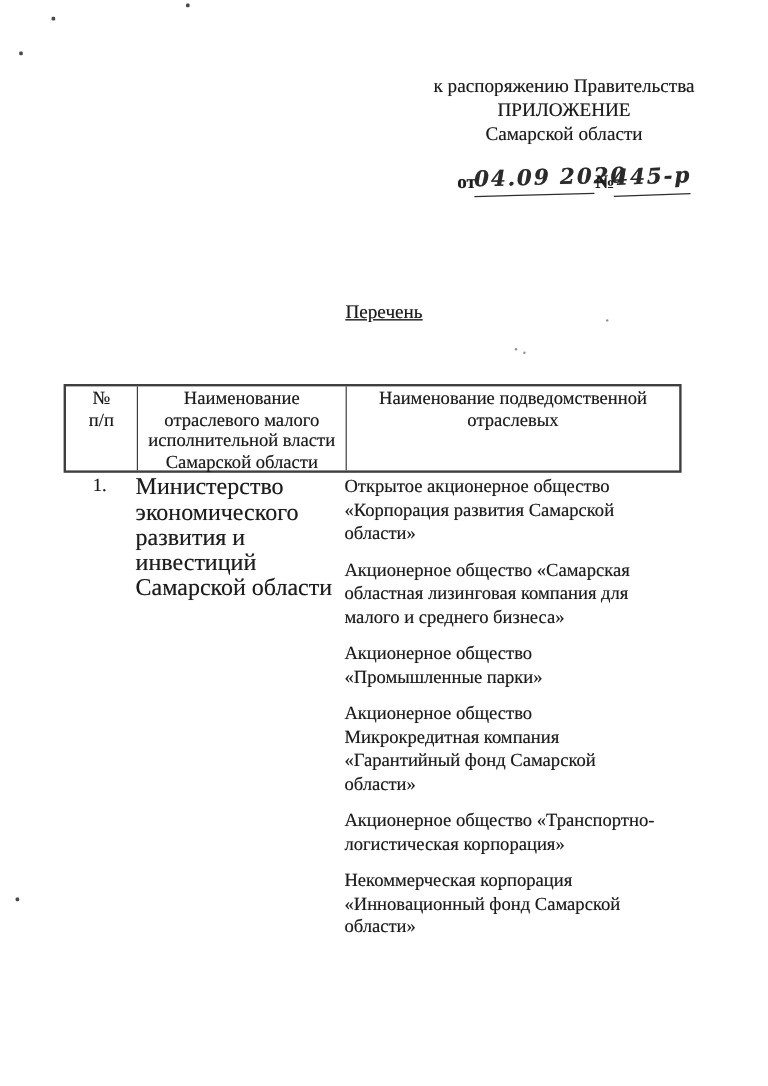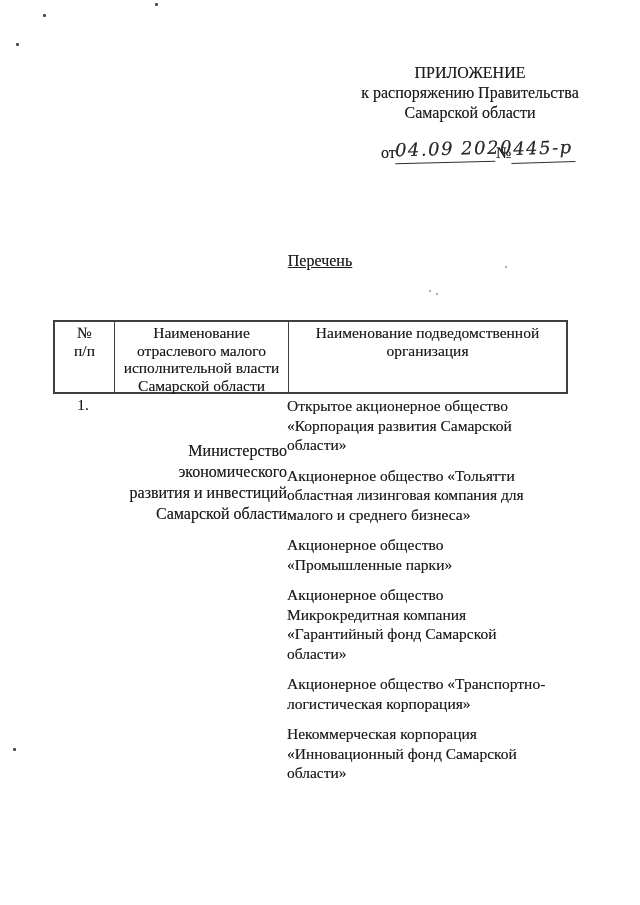--- a/index.html
+++ b/index.html
@@ -20,20 +20,21 @@
     top: 63px; left: 358px; width: 224px;
     text-align: center;
     font-size: 16px; line-height: 20px;
   }
 
   
   .dateline {
     position: absolute;
     top: 140px; left: 381px; width: 215px; height: 30px;
     font-size: 16px;
+    font-weight: bold;
   }
   .dateline .prefix { position: absolute; left: 0; top: 4px; }
   .dateline .numsign { position: absolute; left: 115px; top: 4px; }
   .uline {
     display: inline-block;
     border-bottom: 1.4px solid #2e2e2e;
     text-align: center;
     box-sizing: border-box;
   }
   .hand {
@@ -78,24 +79,23 @@
   
   .row-num {
     position: absolute;
     top: 396px; left: 53px; width: 60px;
     text-align: center;
     font-size: 15.5px;
   }
   .authority {
     position: absolute;
     top: 396px; left: 113px; width: 174px;
-    text-align: right;
-    font-size: 16px; line-height: 21px;
+    text-align: left;
+    font-size: 20px; line-height: 21px;
     white-space: pre-line;
-    margin-top: 44px;
   }
   .org-list {
     position: absolute;
     top: 396px; left: 287px; width: 281px;
   }
   .org-para {
     font-size: 15.5px; line-height: 19.5px;
     white-space: pre-line;
     margin-bottom: 11px;
   }
@@ -111,22 +111,22 @@
 
   <div class="speck" style="left:43px; top:14px;"></div>
   <div class="speck" style="left:155px; top:3px;"></div>
   <div class="speck" style="left:16px; top:43px;"></div>
   <div class="speck" style="left:13px; top:748px;"></div>
   <div class="speck light" style="left:505px; top:266px;"></div>
   <div class="speck light" style="left:429px; top:290px;"></div>
   <div class="speck light" style="left:436px; top:293px;"></div>
 
   <div class="appendix">
+    <div>к распоряжению Правительства</div>
     <div>ПРИЛОЖЕНИЕ</div>
-    <div>к распоряжению Правительства</div>
     <div>Самарской области</div>
   </div>
 
   <div class="dateline">
     <span class="prefix">от</span>
     <span class="uline hand hand-date">04.09 2020</span>
     <span class="numsign">№</span>
     <span class="uline hand hand-num">445-р</span>
   </div>
 
@@ -135,33 +135,33 @@
   </div>
 
   <div class="tbl-header">
     <div class="th-cell th-num">№
 п/п</div>
     <div class="th-cell th-auth">Наименование
 отраслевого малого
 исполнительной власти
 Самарской области</div>
     <div class="th-cell th-org">Наименование подведомственной
-организация</div>
+отраслевых</div>
   </div>
 
   <div class="row-num">1.</div>
   <div class="authority">Министерство
 экономического
 развития и инвестиций
 Самарской области</div>
   <div class="org-list">
       <div class="org-para">Открытое акционерное общество
 «Корпорация развития Самарской
 области»</div>
-      <div class="org-para">Акционерное общество «Тольятти
+      <div class="org-para">Акционерное общество «Самарская
 областная лизинговая компания для
 малого и среднего бизнеса»</div>
       <div class="org-para">Акционерное общество
 «Промышленные парки»</div>
       <div class="org-para">Акционерное общество
 Микрокредитная компания
 «Гарантийный фонд Самарской
 области»</div>
       <div class="org-para">Акционерное общество «Транспортно-
 логистическая корпорация»</div>

